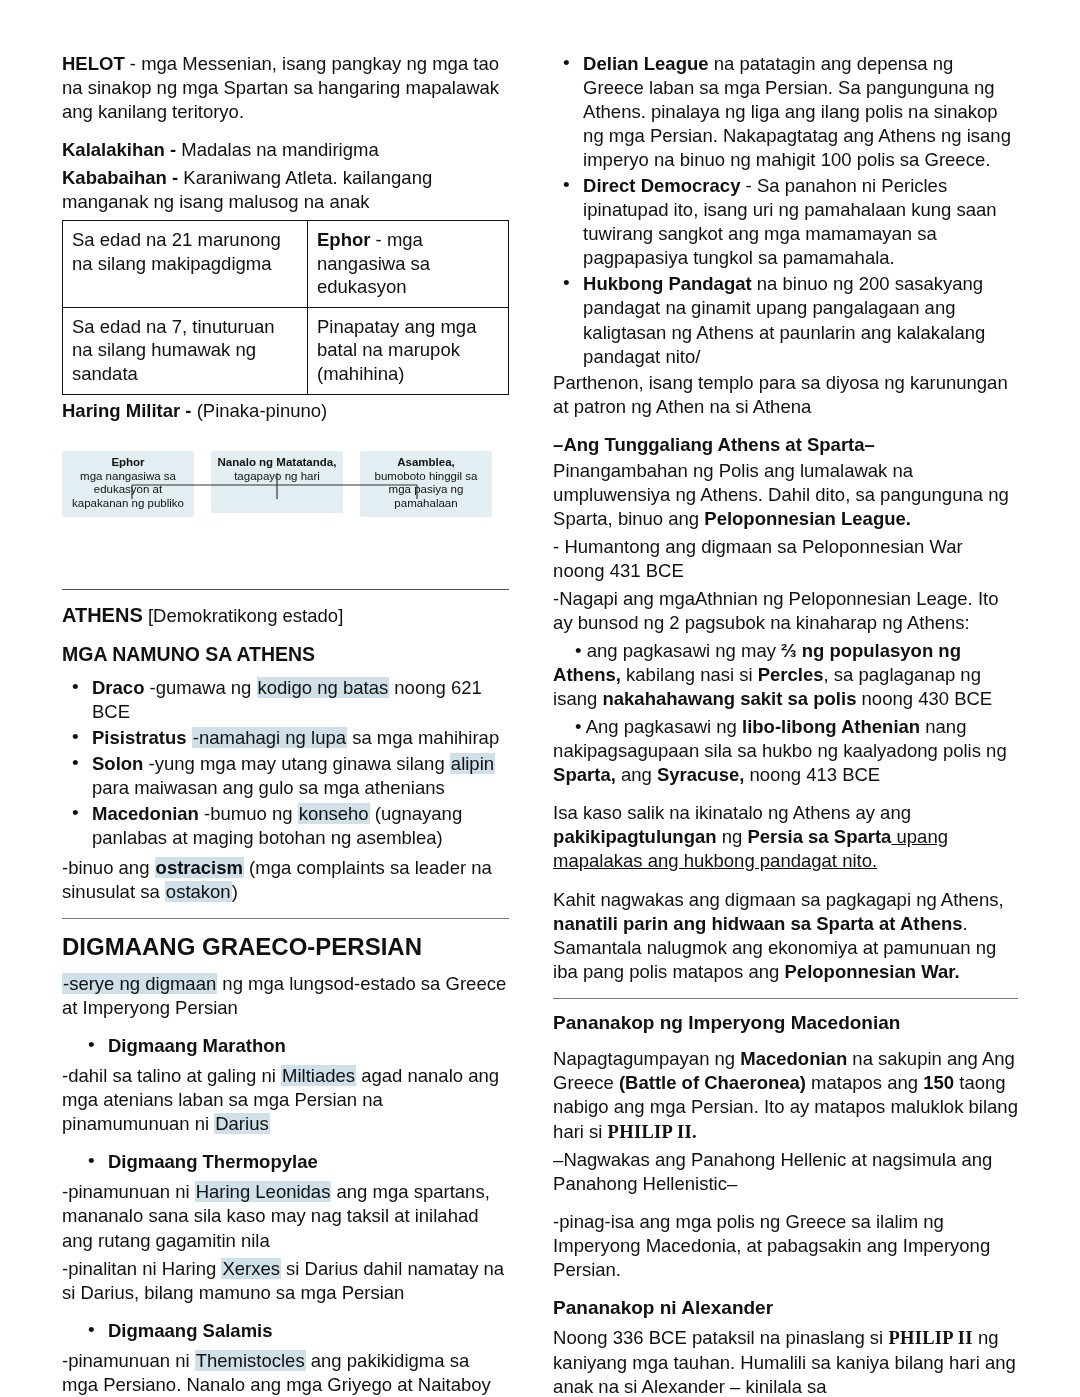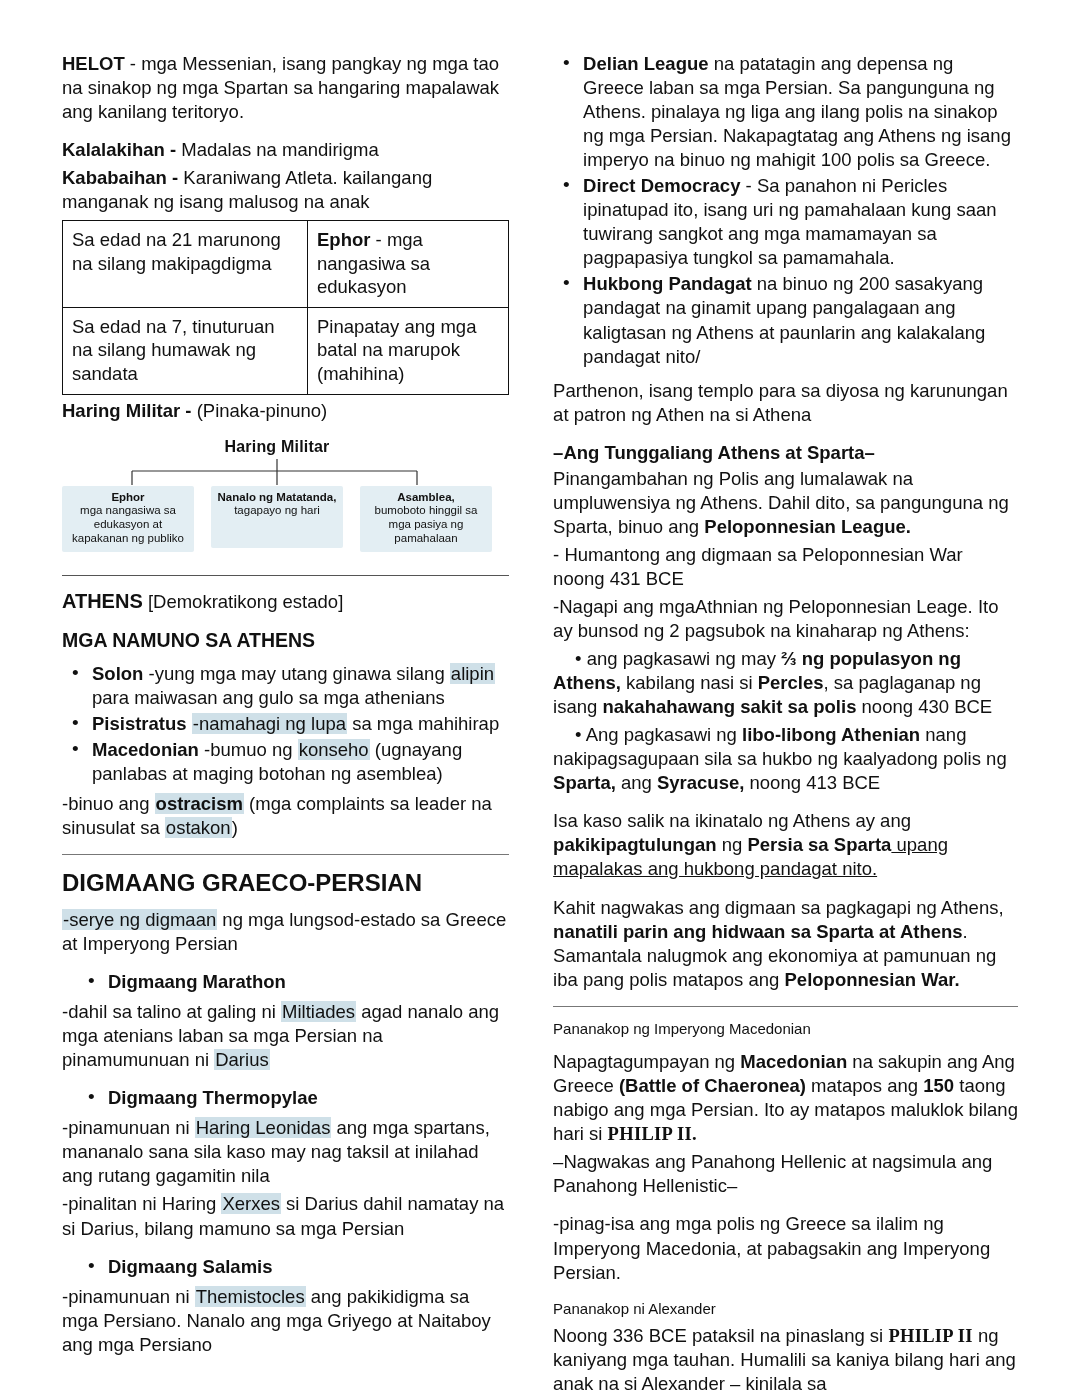--- a/index.html
+++ b/index.html
@@ -74,21 +74,21 @@
     background:#e3eef3; border-radius:2px; padding:5px 4px 7px 4px;
     min-height:62px;
   }
   .org .node .nm { font-weight:bold; display:block; }
   .org svg { position:absolute; left:0; top:22px; width:430px; height:30px; }
 
   hr.rule { border:none; border-top:1.4px solid #555; margin:16px 0 12px 0; }
   hr.rule.thin { border-top:1.2px solid #777; margin:14px 0 12px 0; }
 
   .sec-title { font-weight:bold; font-size:24px; margin:0 0 10px 0; }
-  .sec-sub { font-weight:normal; font-size:15px; margin:0 0 6px 0; }
+  .sec-sub { font-weight:bold; font-size:19px; margin:0 0 6px 0; }
   .center-h { text-align:left; font-weight:bold; }
   .serif { font-family:"Liberation Serif", serif; font-weight:bold; letter-spacing:0.3px; }
 </style>
 </head>
 <body>
 
 <div class="page">
   <div class="cols">
 
     <div class="col left">
@@ -115,21 +115,20 @@
           <td>Pinapatay ang mga batal na marupok (mahihina)</td>
         </tr>
       </tbody>
         </table>
 
       <p class="tight">
         <span class="b">Haring Militar - </span><span>(Pinaka-pinuno)</span>
       </p>
 
       <div class="org">
-        <div class="title">Haring Militar</div>
         <svg viewBox="0 0 430 30">
           <line x1="215" y1="0" x2="215" y2="12" stroke="#333" stroke-width="1.2"></line>
           <line x1="70" y1="12" x2="355" y2="12" stroke="#333" stroke-width="1.2"></line>
           <line x1="70" y1="12" x2="70" y2="26" stroke="#333" stroke-width="1.2"></line>
           <line x1="215" y1="12" x2="215" y2="26" stroke="#333" stroke-width="1.2"></line>
           <line x1="355" y1="12" x2="355" y2="26" stroke="#333" stroke-width="1.2"></line>
         </svg>
         <div class="nodes" style="margin-top:28px;">
           <div class="node">
             <span class="nm">Ephor</span>
@@ -150,24 +149,27 @@
 
       <p class="para">
         <span class="b" style="font-size:20px;">ATHENS</span>
         <span>[Demokratikong estado]</span>
       </p>
 
       <p class="heading">MGA NAMUNO SA ATHENS</p>
 
       <ul class="bl">
         <li>
+          <span class="b">Draco</span><span> -gumawa ng </span><span class="hl">kodigo ng batas</span><span> noong 621 BCE</span>
+        </li>
+        <li>
+          <span class="b">Pisistratus</span><span> </span><span class="hl">-namahagi ng lupa</span><span> sa mga mahihirap</span>
+        </li>
+        <li>
           <span class="b">Solon</span><span> -yung mga may utang ginawa silang </span><span class="hl">alipin</span><span> para maiwasan ang gulo sa mga athenians</span>
-        </li>
-        <li>
-          <span class="b">Pisistratus</span><span> </span><span class="hl">-namahagi ng lupa</span><span> sa mga mahihirap</span>
         </li>
         <li>
           <span class="b">Macedonian</span><span> -bumuo ng </span><span class="hl">konseho</span><span> (ugnayang panlabas at maging botohan ng asemblea)</span>
         </li>
       </ul>
 
       <p class="para">
         <span>-binuo ang </span><span class="b hl">ostracism</span><span> (mga complaints sa leader na sinusulat sa </span><span class="hl">ostakon</span><span>)</span>
       </p>
 
@@ -199,21 +201,21 @@
         <li><span class="b">Digmaang Salamis</span></li>
       </ul>
       <p class="para">
         <span>-pinamunuan ni </span><span class="hl">Themistocles</span><span> ang pakikidigma sa mga Persiano. Nanalo ang mga Griyego at Naitaboy ang mga Persiano</span>
       </p>
 
     </div>
 
     <div class="col right">
 
-      <ul class="bl" style="margin-bottom:10px;">
+      <ul class="bl" style="margin-bottom:2px;">
         <li>
           <span class="b">Delian League</span><span> na patatagin ang depensa ng Greece laban sa mga Persian. Sa pangunguna ng Athens. pinalaya ng liga ang ilang polis na sinakop ng mga Persian. Nakapagtatag ang Athens ng isang imperyo na binuo ng mahigit 100 polis sa Greece.</span>
         </li>
         <li>
           <span class="b">Direct Democracy</span><span> - Sa panahon ni Pericles ipinatupad ito, isang uri ng pamahalaan kung saan tuwirang sangkot ang mga mamamayan sa pagpapasiya tungkol sa pamamahala.</span>
         </li>
         <li>
           <span class="b">Hukbong Pandagat</span><span> na binuo ng 200 sasakyang pandagat na ginamit upang pangalagaan ang kaligtasan ng Athens at paunlarin ang kalakalang pandagat nito/</span>
         </li>
       </ul>

